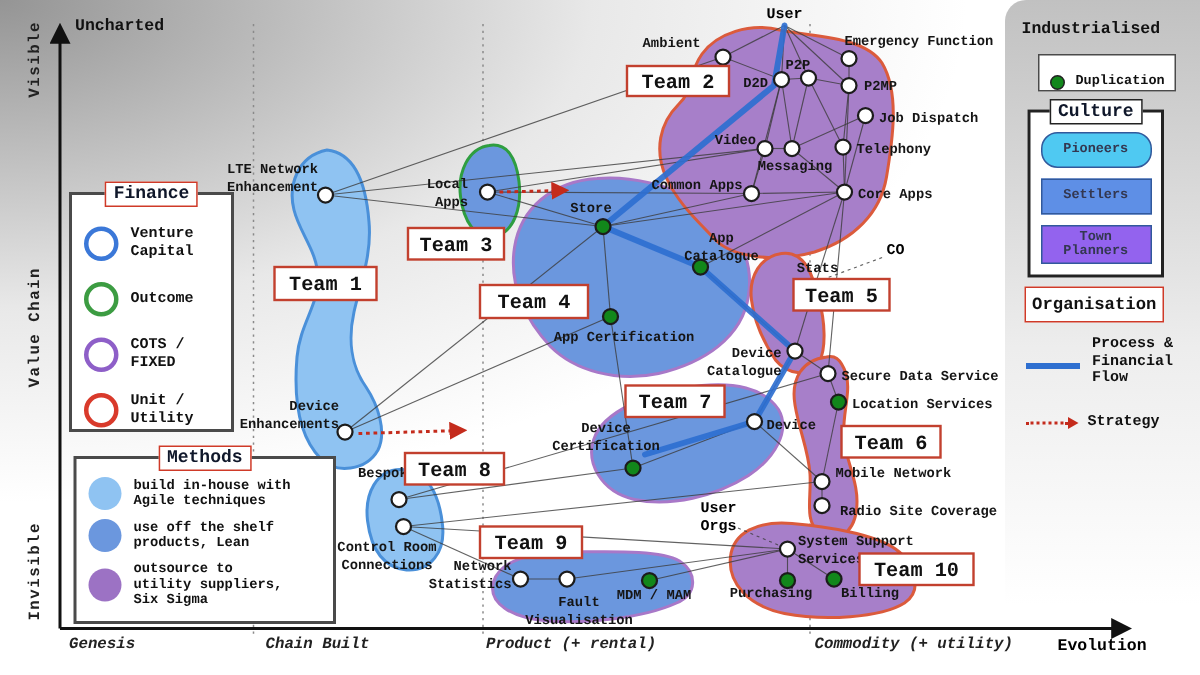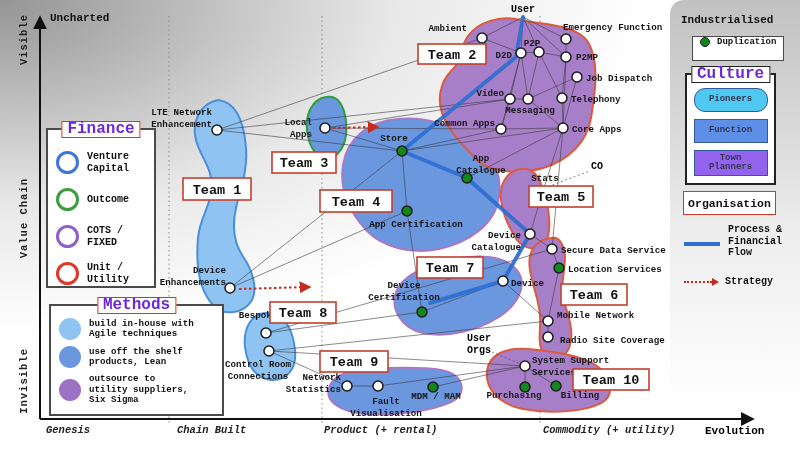--- a/index.html
+++ b/index.html
@@ -12,31 +12,31 @@
     background:linear-gradient(180deg, rgba(182,182,182,.85), rgba(222,222,222,.55) 55%, rgba(255,255,255,0) 96%)}
   svg#map{position:absolute;left:0;top:0}
   svg text{font-family:"Liberation Mono","DejaVu Sans Mono",monospace}
   .corner{position:absolute;font-size:11px;font-weight:700;color:#111;white-space:nowrap}
   .ylab{position:absolute;font-size:10.5px;font-weight:700;color:#222;letter-spacing:1px;
     writing-mode:vertical-rl;transform:rotate(180deg);white-space:nowrap}
   .xlab{position:absolute;font-size:10.5px;font-weight:700;font-style:italic;color:#222;white-space:nowrap}
   .xlab.evo{font-style:normal;font-size:11px;color:#000}
   .panel{position:absolute;background:#fff;border:2px solid #4a4a4a}
   .tag{position:absolute;top:-9px;left:50%;transform:translateX(-50%);background:#fff;
-    border:1.5px solid #cf3a28;color:#6d28d9;font-weight:700;font-size:16px;
+    border:1.5px solid #cf3a28;color:#0f172a;font-weight:700;font-size:12px;
     padding:0 5px;line-height:15px;white-space:nowrap}
   .culture>.tag{border-color:#222}
   .row{display:flex;align-items:center;gap:8px;padding:0 8px}
   .fin{height:37px}
   .ring{width:23px;height:23px;border-radius:50%;border:3px solid #000;background:#fff;flex:none}
   .mdot{width:22px;height:22px;border-radius:50%;flex:none}
   .lbl{font-size:10px;font-weight:700;line-height:11.5px;color:#111;white-space:pre-line}
   .methods .lbl{font-size:9.2px;line-height:10.5px}
   .methods .row{margin-bottom:6px}
-  .dup{display:flex;align-items:flex-start;gap:7px;padding:0 7px;border-width:1.5px}
+  .dup{display:flex;align-items:flex-end;gap:7px;padding:0 7px;border-width:1.5px}
   .gdot{width:10px;height:10px;border-radius:50%;border:1.5px solid #222;flex:none}
   .dup .lbl{font-size:9px}
   .chip{width:74px;height:24px;margin:0 auto 7px auto;display:flex;align-items:center;justify-content:center;
     border:1px solid #31599c;font-size:9px;font-weight:700;color:#333750;text-align:center;
     line-height:9.5px;white-space:pre-line}
   .org{display:flex;align-items:center;justify-content:center;border:1.5px solid #cf3a28;
     font-size:11.5px;font-weight:700;color:#111}
   .plain{position:absolute;background:none;border:none;display:flex;gap:8px;align-items:center}
   .flowline{width:36px;height:3.5px;margin-top:5px;flex:none}
   .stra{display:flex;gap:0}
@@ -294,21 +294,21 @@
   </div>
 
   <div class="panel dup" style="left:692px;top:36px;width:92px;height:25px">
     <span class="gdot" style="background: rgb(18, 135, 27);"></span>
     <span class="lbl">Duplication</span>
   </div>
 
   <div class="panel culture" style="left:685px;top:73px;width:91px;height:112px;padding-top:13px;border-color:#222">
     <div class="tag">Culture</div>
     <div class="chip" style="background: rgb(79, 201, 242); border-radius: 11px;">Pioneers</div>
-    <div class="chip" style="background: rgb(94, 143, 230);">Function</div>
+    <div class="chip" style="background: rgb(94, 143, 230);">Settlers</div>
     <div class="chip" style="height: 26px; background: rgb(147, 99, 238);">Town
 Planners</div>
   </div>
 
   <div class="panel org" style="left:683px;top:191px;width:93px;height:24px">Organisation</div>
 
   <div class="plain" style="left:684px;top:224px;width:112px">
     <span class="flowline" style="background: rgb(46, 111, 208);"></span>
     <span class="lbl">Process &amp;
 Financial

